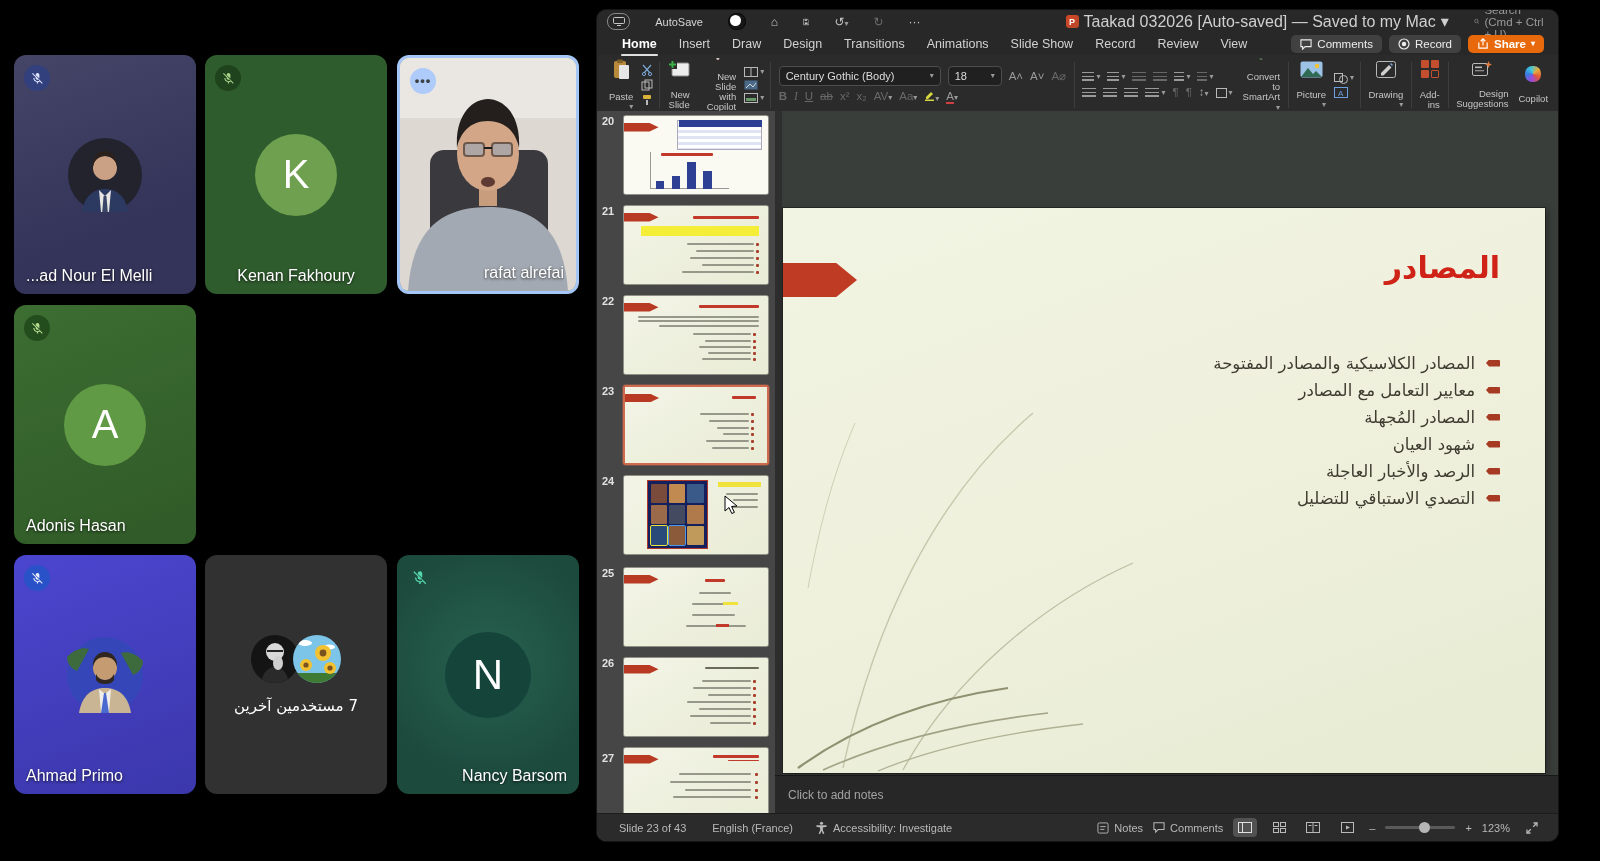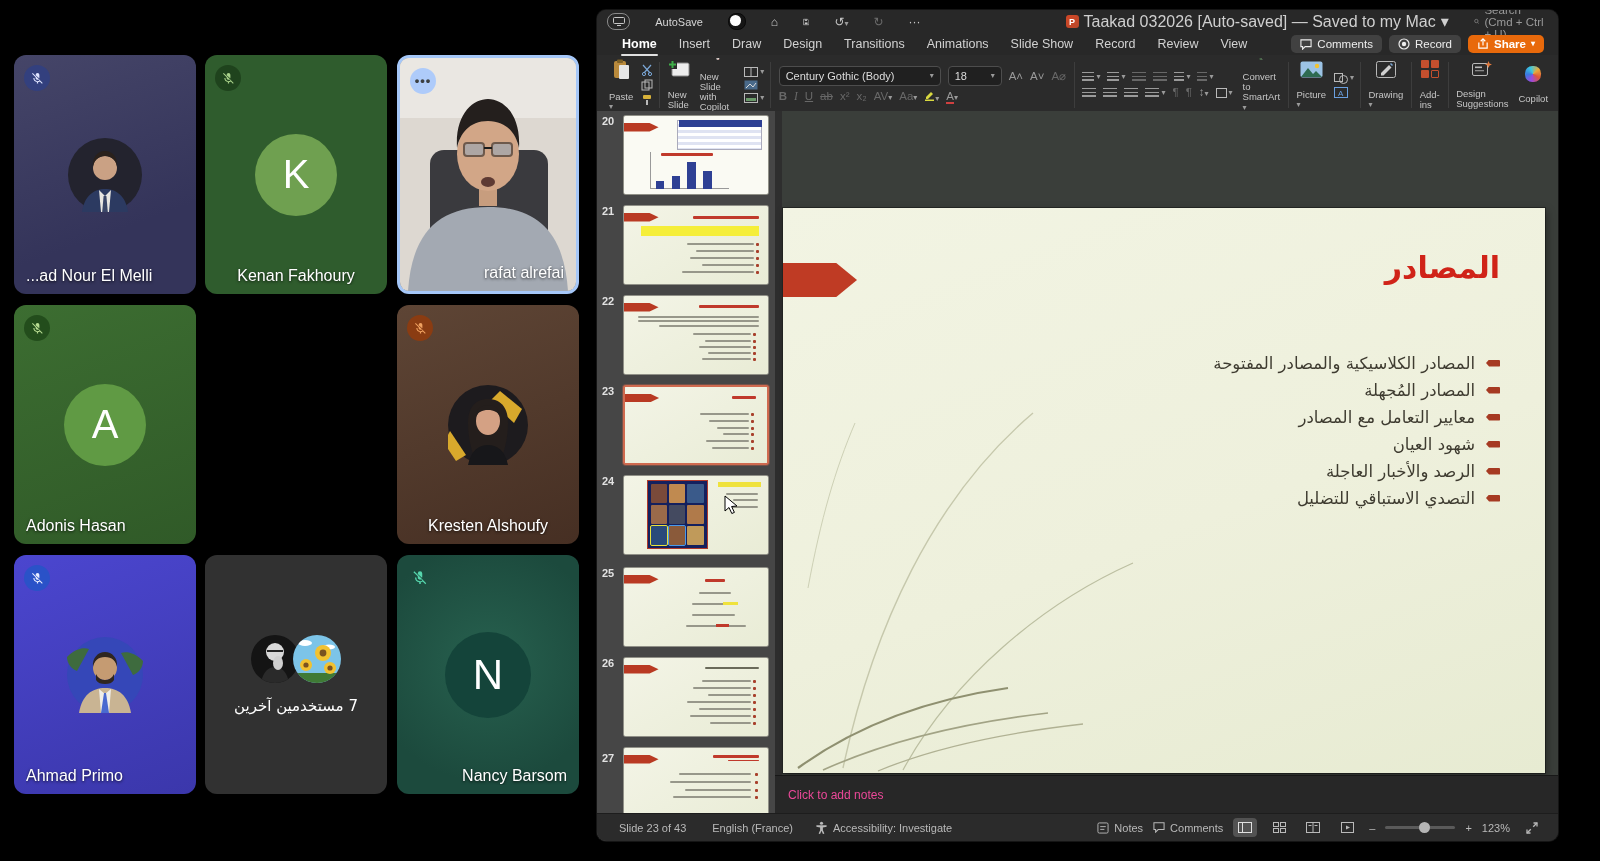--- a/index.html
+++ b/index.html
@@ -57,21 +57,21 @@
   .tab.active::after{content:"";position:absolute;left:10px;right:10px;bottom:-3px;height:2px;background:#e0e0e0;border-radius:1px;}
   .tr-right{margin-left:auto;display:flex;align-items:center;gap:7px;}
   .pill{height:18px;border-radius:5px;background:#414141;color:#ededed;font-size:11.5px;
       display:flex;align-items:center;gap:5px;padding:0 9px;}
   .pill.share{background:#e8690b;color:#fff;font-weight:bold;}
   
   .ribbon{height:56px;background:#2b2b2b;border-bottom:1px solid #1d1d1d;display:flex;align-items:stretch;
       padding:2px 6px 2px 8px;gap:2px;}
   .vsep{width:1px;background:#3d3d3d;margin:5px 2px;}
   .bigbtn{display:flex;flex-direction:column;align-items:center;justify-content:center;gap:12px;
-      color:#c6c6c6;font-size:9.5px;line-height:1.05;padding:1px 4px;text-align:left;}
+      color:#c6c6c6;font-size:9.5px;line-height:1.05;padding:1px 4px;text-align:right;}
   .stackcol{display:flex;flex-direction:column;justify-content:center;gap:3px;padding:0 2px;}
   .sicon{color:#b9b9b9;font-size:11px;line-height:1;display:flex;align-items:center;gap:2px;}
   .fontgrp{display:flex;flex-direction:column;justify-content:center;gap:4px;padding:0 4px;}
   .combo{height:18px;background:#202020;border:1px solid #4d4d4d;border-radius:4px;color:#dcdcdc;
       font-size:11px;display:flex;align-items:center;padding:0 6px;gap:4px;}
   .combo .chev{margin-left:auto;}
   .glyphrow{display:flex;align-items:center;gap:7px;}
   .g{color:#9a9a9a;font-size:11.5px;line-height:1;}
   .g.dis{color:#686868;}
   .bars{width:14px;height:10px;background:repeating-linear-gradient(#9a9a9a 0 1.4px,transparent 1.4px 3.6px);}
@@ -109,21 +109,21 @@
       clip-path:polygon(0 0,72% 0,100% 50%,72% 100%,0 100%);}
   .sl-title{position:absolute;right:45px;top:42px;font-size:30px;font-weight:600;color:#d02318;direction:rtl;}
   .sl-bullets{position:absolute;right:45px;top:146px;width:440px;display:flex;flex-direction:column;gap:9px;direction:rtl;}
   .bul{display:flex;align-items:center;gap:11px;height:18px;}
   .bul .mark{flex:none;width:14px;height:7px;background:#a63a22;border-radius:1px;
       clip-path:polygon(100% 0,22% 0,0 50%,22% 100%,100% 100%);}
   .bul .btx{font-size:16.5px;color:#3e3b30;white-space:nowrap;text-align:center;}
   
   .notespane{position:absolute;left:178px;top:765px;right:0;height:38px;background:#272727;border-top:1px solid #181818;
       display:flex;align-items:center;padding-left:13px;box-sizing:border-box;}
-  .notespane span{color:#ec4899;font-size:12px;}
+  .notespane span{color:#a3a3a3;font-size:12px;}
   .statusbar{position:absolute;left:0;bottom:0;right:0;height:28px;background:#2b2b2b;border-top:1px solid #1d1d1d;
       display:flex;align-items:center;color:#b9b9b9;font-size:11px;padding:0 14px 0 22px;box-sizing:border-box;gap:6px;}
   .sb-item{display:flex;align-items:center;gap:5px;white-space:nowrap;}
   .sb-right{margin-left:auto;display:flex;align-items:center;gap:10px;}
   .viewbtn{width:24px;height:19px;border-radius:4px;display:flex;align-items:center;justify-content:center;}
   .viewbtn.on{background:#525252;}
   .ztrack{width:70px;height:3px;background:#5a5a5a;border-radius:2px;position:relative;}
   .zknob{position:absolute;left:48%;top:-4px;width:11px;height:11px;border-radius:50%;background:#b5b5b5;}
   .cursor{position:absolute;z-index:50;}
 </style>
@@ -196,39 +196,20 @@
       </div>
     <div class="badge" style="background:#234d1c">
       <svg fill="#b8dc92">
           <use href="#micoff"></use>
         </svg>
     </div>
     <div class="pname nm-l">Adonis Hasan</div>
   </div>
 
 
-  <div class="tile t5" style="left:397px;top:305px">
-    <div class="avwrap">
-      <svg width="80" height="80" viewBox="0 0 80 80">
-          <circle cx="40" cy="40" r="40" fill="#1d1b1e"></circle>
-          <path d="M52 6l22 18-8 14-24-22z" fill="#d8a92c"></path>
-          <path d="M2 46l16 24-10 6-12-18z" fill="#d8a92c"></path>
-          <path d="M40 14c-14 0-20 10-20 24 0 16 4 30 8 38h24c4-8 8-22 8-38 0-14-6-24-20-24z" fill="#241e1c"></path>
-          <ellipse cx="40" cy="36" rx="12" ry="14" fill="#d4a184"></ellipse>
-          <path d="M28 32c0-8 5-12 12-12s12 4 12 12c-2-5-6-7-12-7s-10 2-12 7z" fill="#241e1c"></path>
-          <path d="M20 80c3-14 10-20 20-20s17 6 20 20z" fill="#17171a"></path>
-        </svg>
-    </div>
-    <div class="badge" style="background:#8a3c12">
-      <svg fill="#f0a160">
-          <use href="#micoff"></use>
-        </svg>
-    </div>
-    <div class="pname nm-c">Kresten Alshoufy</div>
-  </div>
 
   <div class="tile t6" style="left:14px;top:555px">
     <div class="avwrap">
       <svg width="76" height="76" viewBox="0 0 76 76">
           <circle cx="38" cy="38" r="38" fill="#3547b8"></circle>
           <path d="M0 20c8-8 16-10 22-8L10 34C4 32 0 26 0 20z" fill="#3e6b3e"></path>
           <path d="M76 24c-8-8-16-10-22-8l12 22c6-2 10-8 10-14z" fill="#3e6b3e"></path>
           <path d="M12 76c3-18 13-25 26-25s23 7 26 25z" fill="#c9b493"></path>
           <path d="M32 52l6 5 6-5-2 24h-8z" fill="#f0eee8"></path>
           <path d="M37 56h2l3 20h-8z" fill="#4a6ad0"></path>
@@ -757,25 +738,25 @@
         </svg>
         <div class="sl-arrow"></div>
         <div class="sl-title ar-text">المصادر</div>
         <div class="sl-bullets">
           <div class="bul">
               <span class="mark"></span>
               <span class="btx ar-text">المصادر الكلاسيكية والمصادر المفتوحة</span>
             </div>
           <div class="bul">
               <span class="mark"></span>
-              <span class="btx ar-text">المصادر المُجهلة</span>
+              <span class="btx ar-text">معايير التعامل مع المصادر</span>
             </div>
           <div class="bul">
               <span class="mark"></span>
-              <span class="btx ar-text">معايير التعامل مع المصادر</span>
+              <span class="btx ar-text">المصادر المُجهلة</span>
             </div>
           <div class="bul">
               <span class="mark"></span>
               <span class="btx ar-text">شهود العيان</span>
             </div>
           <div class="bul">
               <span class="mark"></span>
               <span class="btx ar-text">الرصد والأخبار العاجلة</span>
             </div>
           <div class="bul">

